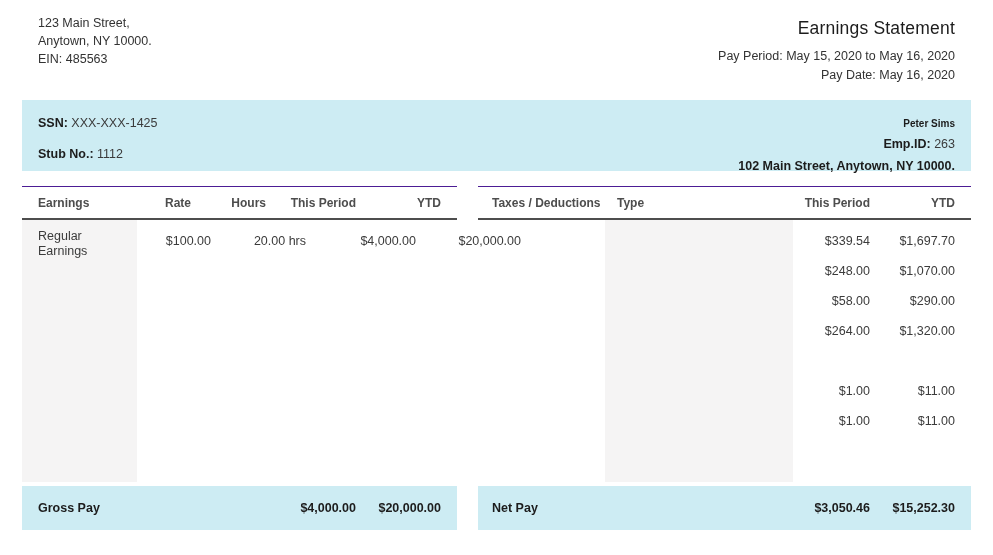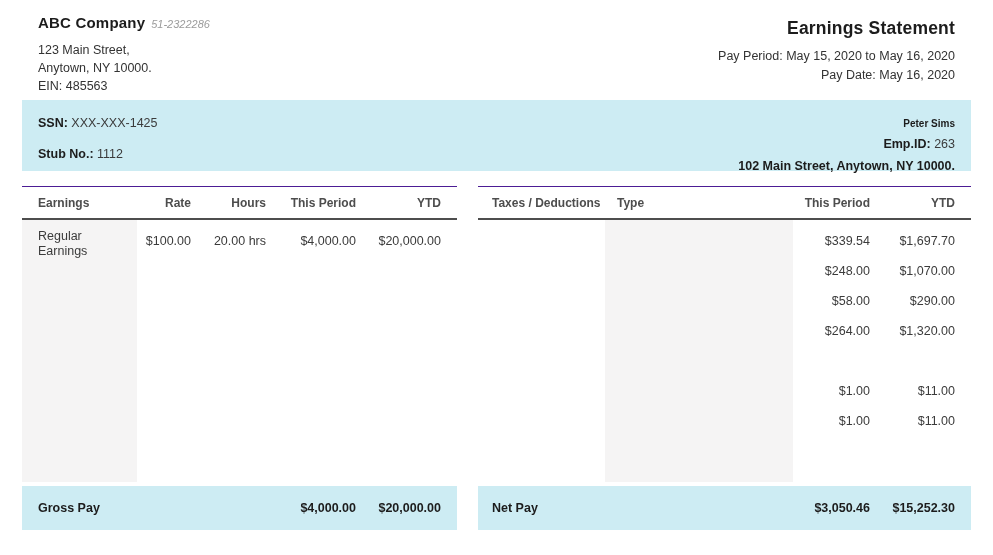--- a/index.html
+++ b/index.html
@@ -11,21 +11,21 @@
   }
   .page { position:relative; width:993px; height:555px; padding:0 22px; background:#fff; }
 
   
   .top-header { display:flex; justify-content:space-between; height:100px; padding:14px 16px 0 16px; }
   .company-name { font-size:15px; font-weight:bold; color:#1c1c1c; letter-spacing:.2px; }
   .company-id { font-size:11px; font-style:italic; color:#9b9b9b; font-weight:normal; margin-left:6px; }
   .company-block div.addr { line-height:18px; color:#333; }
   .company-line { margin-bottom:10px; }
   .statement-block { text-align:right; padding-top:4px; }
-  .statement-title { font-size:17.5px; font-weight:bold; color:#1c1c1c; margin-bottom:8px; letter-spacing:.2px; }
+  .statement-title { font-size:17.5px; font-weight:normal; color:#1c1c1c; margin-bottom:8px; letter-spacing:.2px; }
   .statement-block .stline { line-height:19px; color:#333; }
 
   
   .employee-band {
     height:71px; background:var(--band-blue,#cdecf3);
     display:flex; justify-content:space-between; padding:15px 16px 0 16px;
   }
   .band-left .bline { line-height:16px; }
   .band-left .bline + .bline { margin-top:15px; }
   .band-right { text-align:right; }
@@ -50,21 +50,21 @@
   .c-r { text-align:right; padding-right:6px; }
   .pl16 { padding-left:16px; }
   .pl12 { padding-left:12px; }
   .pr16 { padding-right:16px; }
 
   .tbl-body { position:relative; height:262px; }
   .shade { position:absolute; top:0; bottom:0; background:var(--shade-gray,#f5f4f4); }
   .shade-earn { left:0; width:115px; }
   .shade-ded  { left:127px; width:188px; }
 
-  .erow { position:relative; display:grid; grid-template-columns:115px 60px 75px 90px 95px; }
+  .erow { position:relative; display:grid; grid-template-columns:115px 60px 75px 90px 95px;gap:20px; }
   .erow .name-cell { padding:9px 0 0 16px; line-height:15px; }
   .erow .name-cell div { width:70px; }
   .erow .val { padding-top:14px; }
 
   .dbody { position:relative; padding-top:6px; }
   .drow { display:grid; grid-template-columns:127px 188px 83px 95px; height:30px; align-items:center; }
   .drow.bold { font-weight:bold; color:#222; }
 
   
   .total-band {
@@ -74,23 +74,20 @@
   .gp-label { grid-column:1 / span 3; }
   .np-label { grid-column:1 / span 2; padding-left:14px; }
 </style>
 </head>
 <body>
 
 <div class="page">
 
   <header class="top-header">
     <div class="company-block">
-      <div class="company-line">
-        <span class="company-name">ABC Company</span><span class="company-id">51-2322286</span>
-      </div>
       <div class="addr">123 Main Street,</div>
       <div class="addr">Anytown, NY 10000.</div>
       <div class="addr">
         <span>EIN:</span>
         <span>485563</span>
       </div>
     </div>
     <div class="statement-block">
       <div class="statement-title">Earnings Statement</div>
       <div class="stline">Pay Period: May 15, 2020 to May 16, 2020</div>

